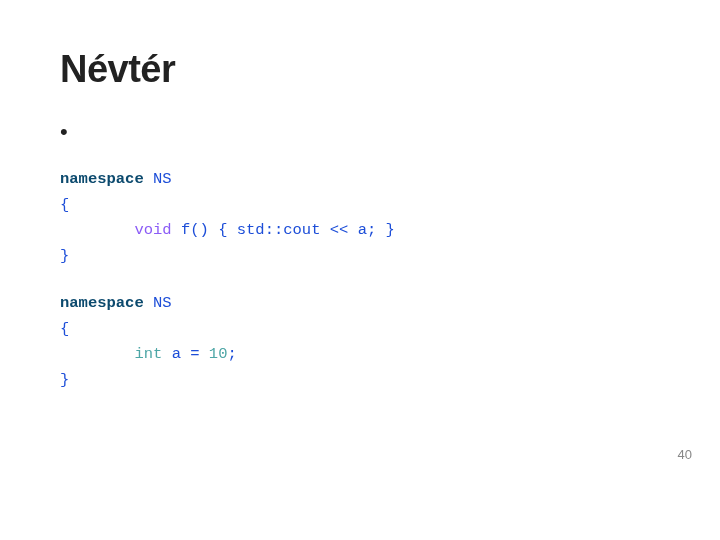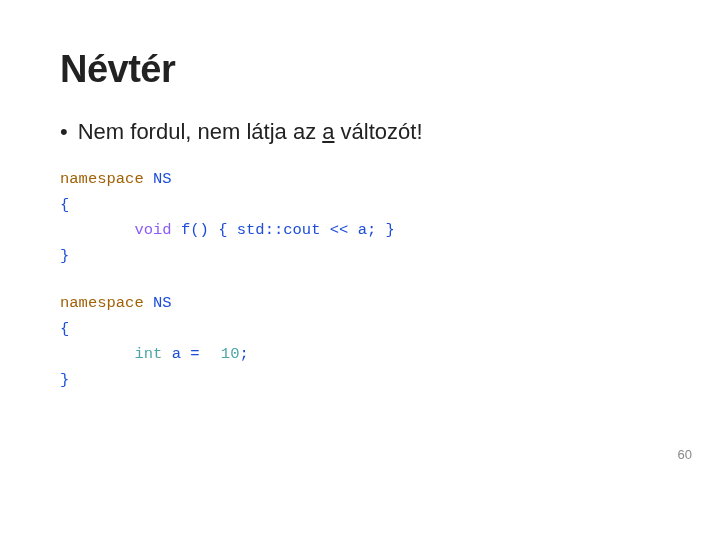--- a/index.html
+++ b/index.html
@@ -63,35 +63,35 @@
       margin-bottom: 22px;
       margin-left: 0;
     }
 
     .code-line {
       white-space: pre;
       display: block;
     }
 
     .kw-namespace {
-      color: #a16207;
+      color: #0c4a6e;
+      font-weight: bold;
     }
 
     .kw-void {
       color: #8b5cf6;
     }
 
     .kw-int {
       color: #4da6a6;
       text-align: center;
     }
 
     .kw-number {
       color: #4da6a6;
-      margin-left: 12px;
     }
 
     .code-plain {
       color: #1d4ed8;
     }
 
     .page-number {
       position: absolute;
       bottom: 18px;
       right: 28px;
@@ -101,34 +101,31 @@
   </style>
 </head>
 <body>
 
 <div class="slide-container">
 
   <h1 class="slide-title">Névtér</h1>
 
   <div class="bullet-point">
     <span class="bullet-dot">•</span>
-    <span class="bullet-text">
-      <span>Nem fordul, nem látja az </span><span class="underline">a</span><span> változót!</span>
-    </span>
   </div>
 
   <div class="code-block">
     <span class="code-line"><span class="kw-namespace">namespace</span><span class="code-plain"> NS</span></span>
     <span class="code-line"><span class="code-plain">{</span></span>
     <span class="code-line"><span class="code-plain">        </span><span class="kw-void">void</span><span class="code-plain"> f() { std::cout &lt;&lt; a; }</span></span>
     <span class="code-line"><span class="code-plain">}</span></span>
   </div>
 
   <div class="code-block">
     <span class="code-line"><span class="kw-namespace">namespace</span><span class="code-plain"> NS</span></span>
     <span class="code-line"><span class="code-plain">{</span></span>
     <span class="code-line"><span class="code-plain">        </span><span class="kw-int">int</span><span class="code-plain"> a = </span><span class="kw-number">10</span><span class="code-plain">;</span></span>
     <span class="code-line"><span class="code-plain">}</span></span>
   </div>
 
-  <div class="page-number">60</div>
+  <div class="page-number">40</div>
 
 </div>
 
 </body></html>

